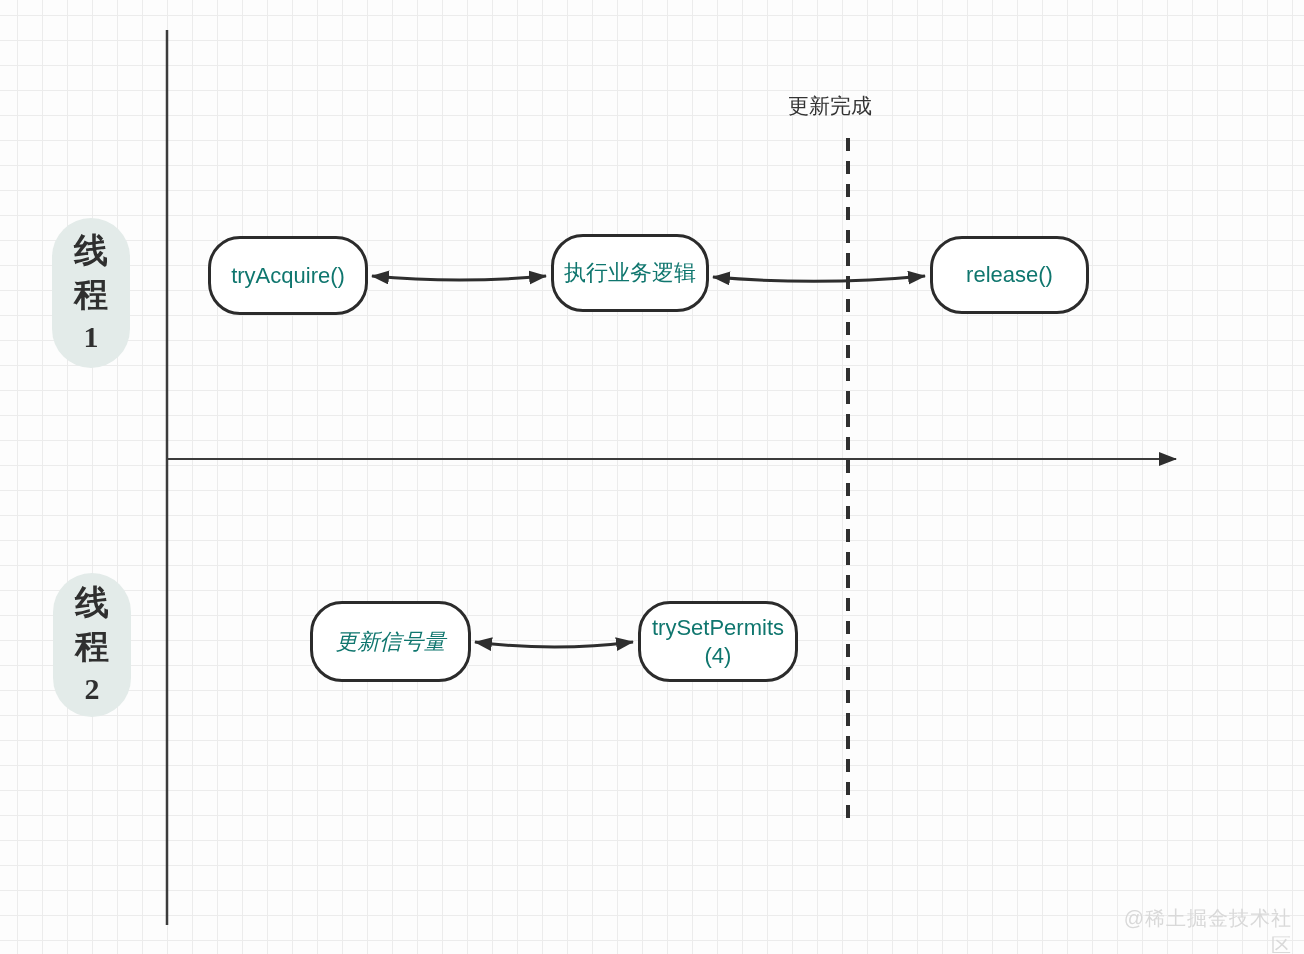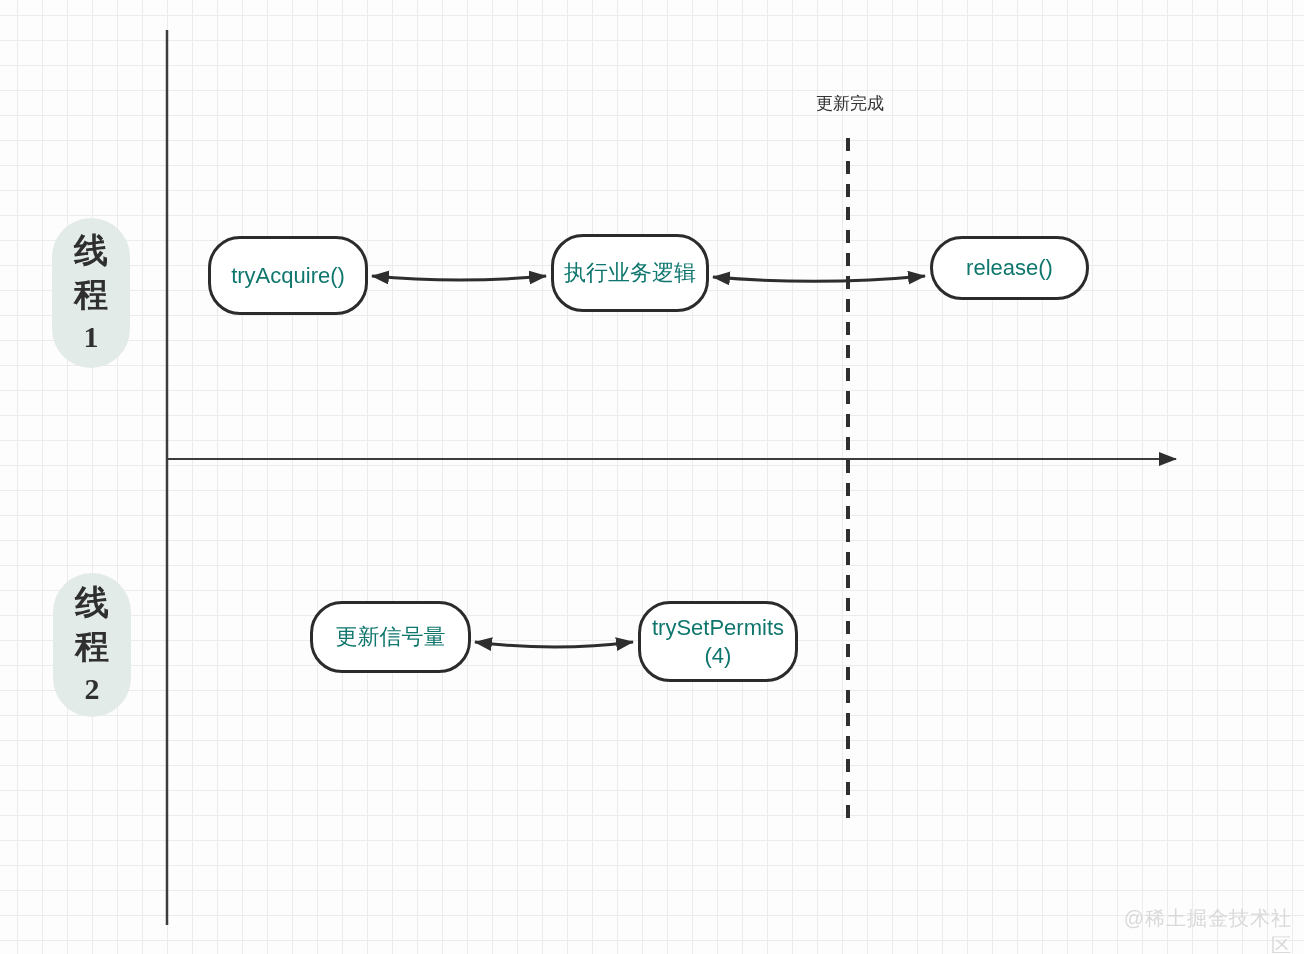--- a/index.html
+++ b/index.html
@@ -41,22 +41,22 @@
     justify-content: center;
     text-align: center;
     font-size: 22px;
     color: #0f766e;
     line-height: 1.25;
     padding: 4px 10px;
     word-break: break-all;
   }
   .node-try-acquire   { left: 208px; top: 236px; width: 160px; height: 79px; }
   .node-business      { left: 551px; top: 234px; width: 158px; height: 78px; text-align: right; }
-  .node-release       { left: 930px; top: 236px; width: 159px; height: 64px; }
-  .node-update-sem    { left: 310px; top: 601px; width: 161px; height: 72px; }
+  .node-release       { left: 930px; top: 236px; width: 159px; height: 78px; }
+  .node-update-sem    { left: 310px; top: 601px; width: 161px; height: 81px; font-style: italic; }
   .node-try-set       { left: 638px; top: 601px; width: 160px; height: 81px; }
 
   .thread-pill {
     position: absolute;
     background: var(--pill_bg, #e3ebe9);
     border-radius: 40px;
     display: flex;
     flex-direction: column;
     align-items: center;
     justify-content: center;
@@ -70,25 +70,25 @@
     font-size: 34px;
     line-height: 44px;
   }
   .thread-pill .num {
     font-size: 30px;
     line-height: 40px;
   }
 
   .label-update-complete {
     position: absolute;
-    left: 764px;
+    left: 788px;
     top: 92px;
     width: 120px;
-    text-align: right;
-    font-size: 17px;
+    text-align: left;
+    font-size: 21px;
     color: #333333;
   }
   .watermark {
     position: absolute;
     left: 1112px;
     top: 905px;
     width: 180px;
     text-align: right;
     font-size: 20px;
     color: var(--watermark, #d9d9d9);

